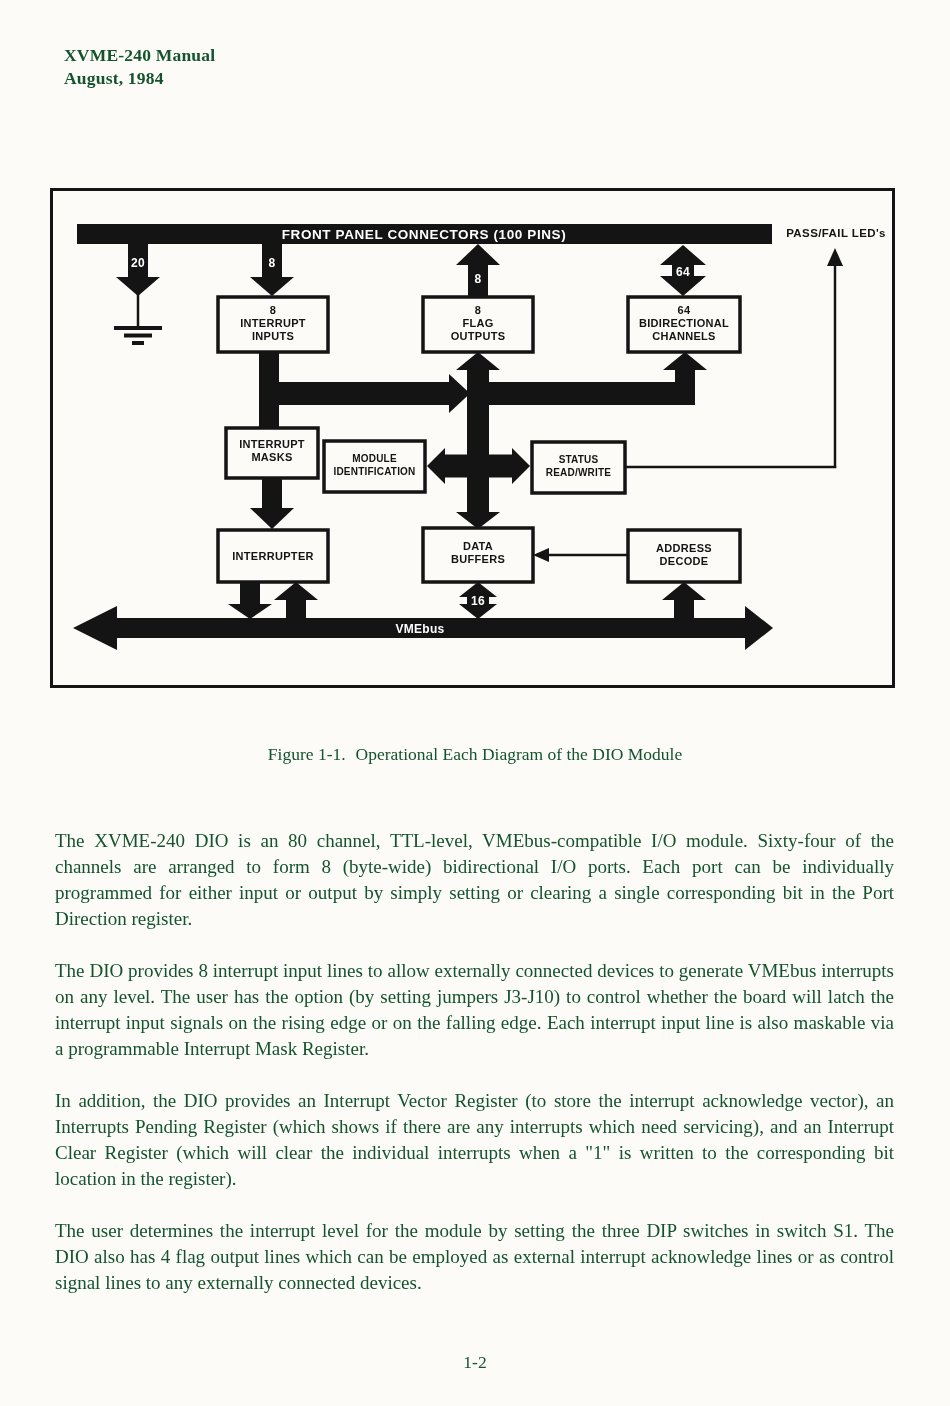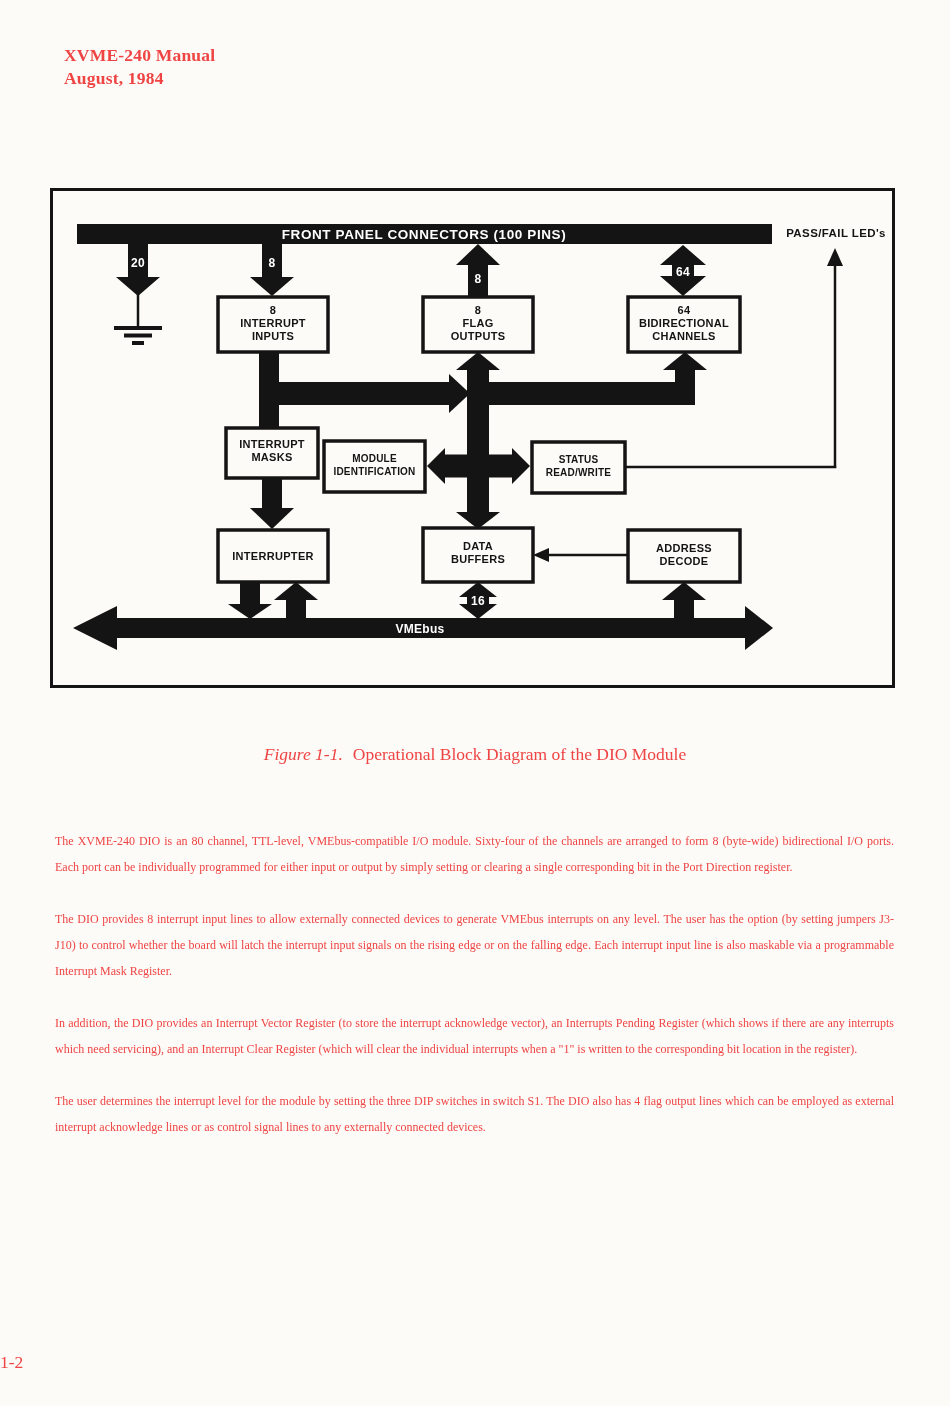--- a/index.html
+++ b/index.html
@@ -1,29 +1,29 @@
 <!DOCTYPE html>
 <html><head>
 <meta charset="utf-8">
 <style>
   html,body{margin:0;padding:0;}
   body{background:#d8d8d4;}
   .page{
     position:relative;width:950px;height:1406px;margin:0 auto;
-    background:#fcfbf7;color:#ef4444;overflow:hidden;
+    background:#fcfbf7;color:#14532d;overflow:hidden;
     font-family:"Liberation Serif", serif;
   }
   .hdr{position:absolute;left:64px;top:44px;font-size:17.5px;line-height:23px;font-weight:bold;letter-spacing:.2px;}
   .figure-panel{position:absolute;left:50px;top:188px;width:927px;height:500px;}
   .figure-panel svg{display:block;width:845px;height:500px;}
   .caption{position:absolute;left:0;top:744px;width:950px;text-align:center;font-size:17.5px;}
-  .caption .cap-label{margin-right:10px;font-style:italic;}
+  .caption .cap-label{margin-right:10px;}
   .bodytext{position:absolute;left:55px;top:828px;width:843px;}
-  .bodytext p{margin:0 4px 26px 0;font-size:12px;line-height:26px;text-align:justify;}
-  .pagenum{position:absolute;left:0;top:1352px;width:950px;font-size:17.5px;}
+  .bodytext p{margin:0 4px 26px 0;font-size:19px;line-height:26px;text-align:justify;}
+  .pagenum{position:absolute;left:0;top:1352px;width:950px;text-align:center;font-size:17.5px;}
   
   .blab{font:bold 11px "Liberation Sans", sans-serif;fill:#141414;letter-spacing:.3px;text-anchor:middle;}
   .blab-sm{font:bold 10px "Liberation Sans", sans-serif;fill:#141414;letter-spacing:.2px;text-anchor:middle;}
   .wlab{font:bold 12px "Liberation Sans", sans-serif;fill:#ffffff;text-anchor:middle;letter-spacing:.3px;}
   .barlab{font:bold 13.5px "Liberation Sans", sans-serif;fill:#ffffff;text-anchor:middle;letter-spacing:.6px;}
   .extlab{font:bold 11.5px "Liberation Sans", sans-serif;fill:#141414;text-anchor:middle;letter-spacing:.4px;}
   .ink{fill:#141414;}
   .box{fill:#fcfbf7;stroke:#141414;stroke-width:3.5;}
   .thin{stroke:#141414;stroke-width:2.5;fill:none;}
 </style>
@@ -180,21 +180,21 @@
       <g>
         <rect class="ink" x="65" y="430" width="632" height="20"></rect>
         <polygon class="ink" points="23,440 67,418 67,462"></polygon>
         <polygon class="ink" points="723,440 695,418 695,462"></polygon>
         <text class="wlab" x="370" y="444.5">VMEbus</text>
       </g>
     </svg>
   </div>
 
   <div class="caption">
-    <span class="cap-label">Figure 1-1.</span><span>Operational Block Diagram of the DIO Module</span>
+    <span class="cap-label">Figure 1-1.</span><span>Operational Each Diagram of the DIO Module</span>
   </div>
 
   <div class="bodytext">
     <p>The XVME-240 DIO is an 80 channel, TTL-level, VMEbus-compatible I/O module. Sixty-four of the channels are arranged to form 8 (byte-wide) bidirectional I/O ports. Each port can be individually programmed for either input or output by simply setting or clearing a single corresponding bit in the Port Direction register.</p>
     <p>The DIO provides 8 interrupt input lines to allow externally connected devices to generate VMEbus interrupts on any level.  The user has the option (by setting jumpers J3-J10) to control whether the board will latch the interrupt input signals on the rising edge or on the falling edge.  Each interrupt input line is also maskable via a programmable Interrupt Mask Register.</p>
     <p>In addition, the DIO provides an Interrupt Vector Register (to store the interrupt acknowledge vector), an Interrupts Pending Register (which shows if there are any interrupts which need servicing), and an Interrupt Clear Register (which will clear the individual interrupts when a "1" is written to the corresponding bit location in the register).</p>
     <p>The user determines the interrupt level for the module by setting the three DIP switches in switch S1.  The DIO also has 4 flag output lines which can be employed as external interrupt acknowledge lines or as control signal lines to any externally connected devices.</p>
   </div>
 
   <div class="pagenum">1-2</div>

